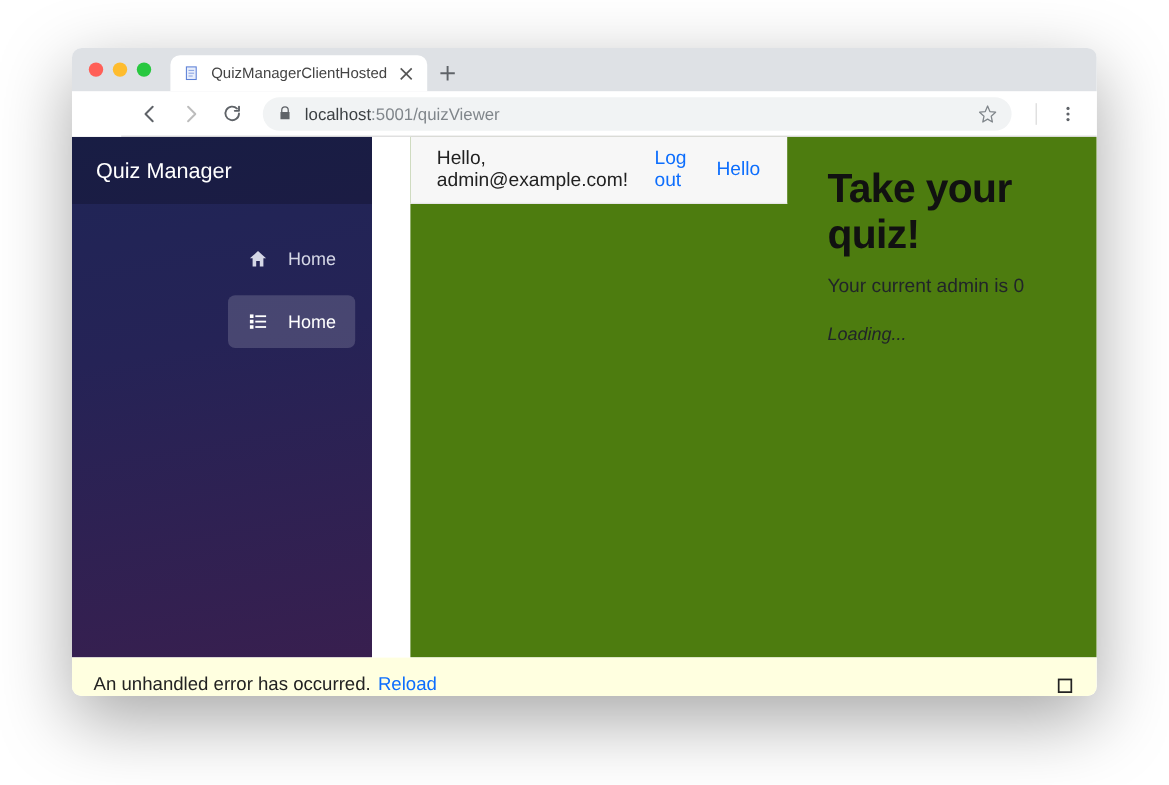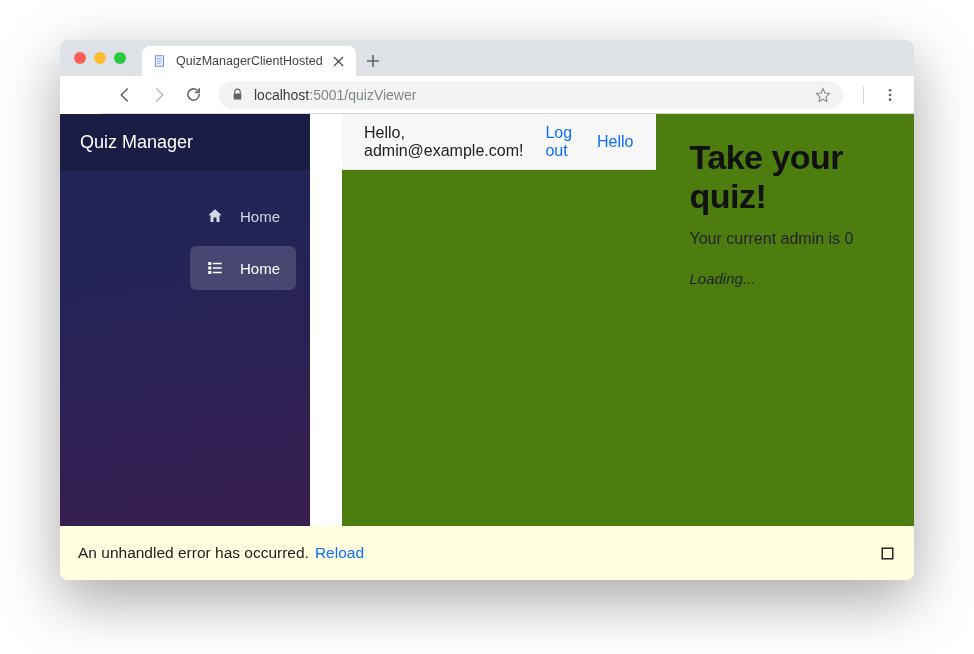--- a/index.html
+++ b/index.html
@@ -262,24 +262,24 @@
       font-size: 16px;
       color: #212529;
       margin-bottom: 22px;
     }
     .loading {
       font-style: italic;
       font-size: 15px;
       color: #212529;
     }
     .error-banner {
-      height: 54px;
+      height: 32px;
       background: #ffffe0;
       display: flex;
-      align-items: center;
+      align-items: flex-end;
       padding: 0 18px;
       font-size: 15.5px;
       color: #222;
       gap: 6px;
     }
     .error-text { }
     .reload-link {
       color: #0d6efd;
       cursor: pointer;
     }

